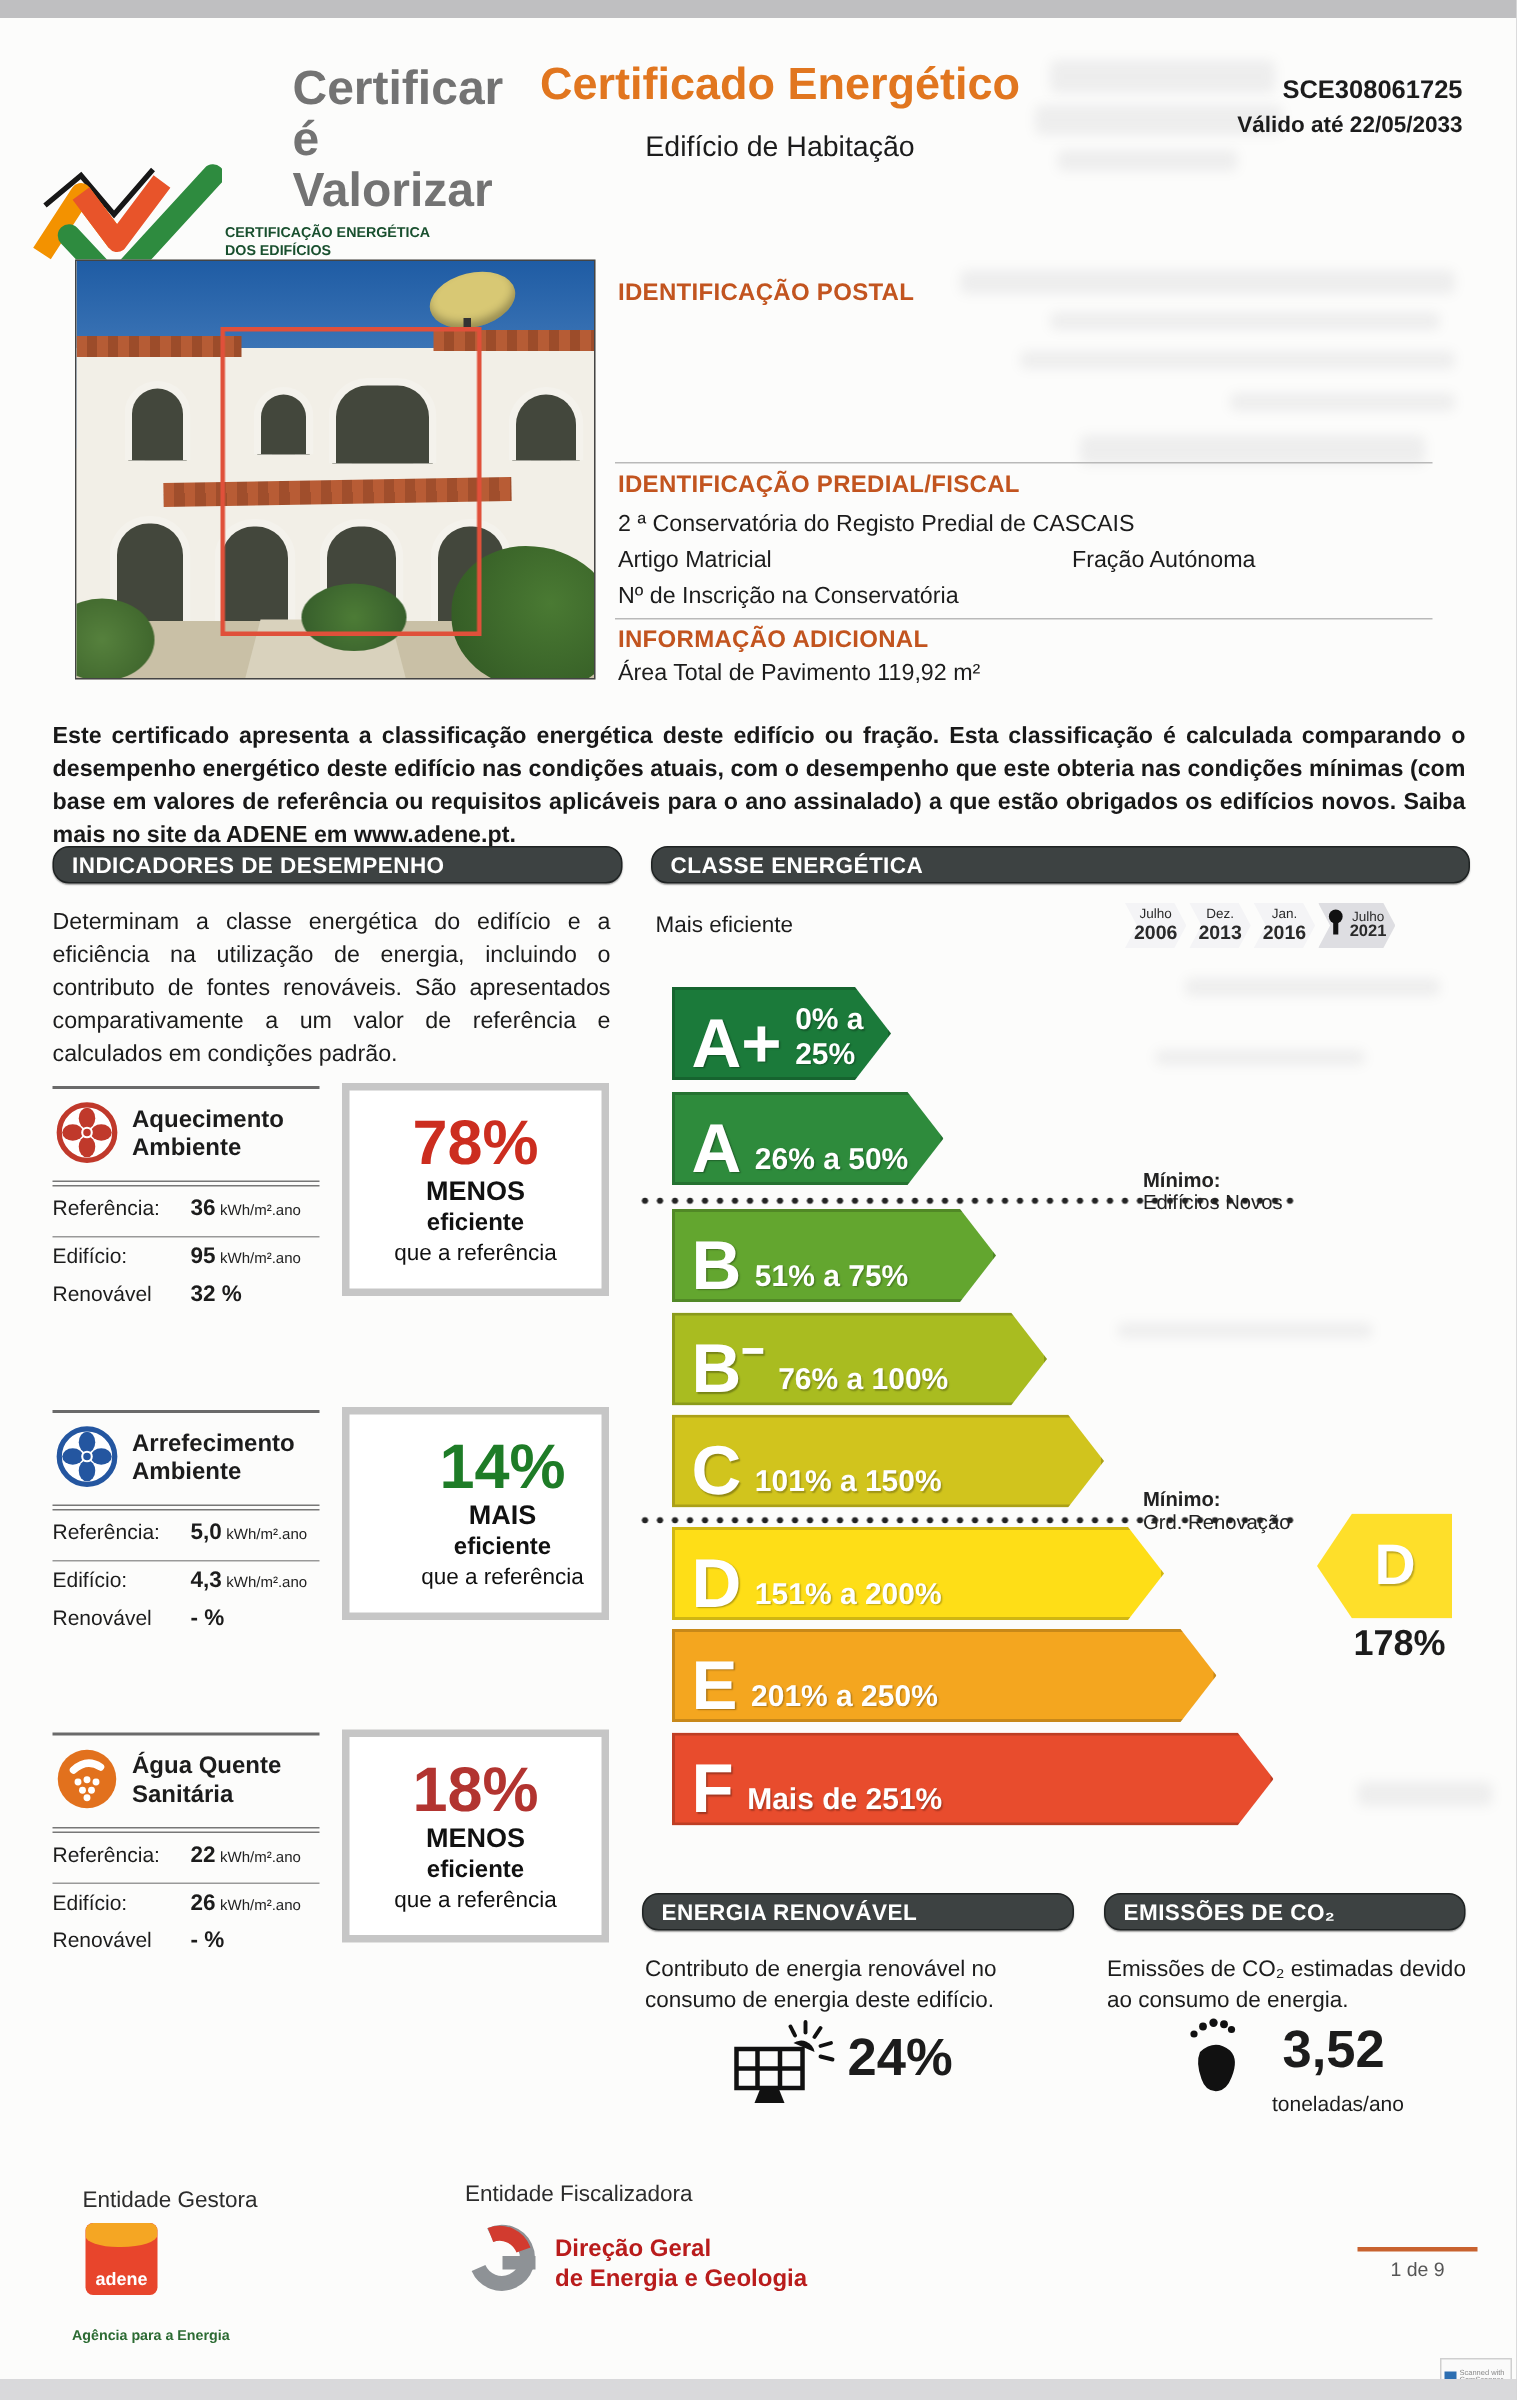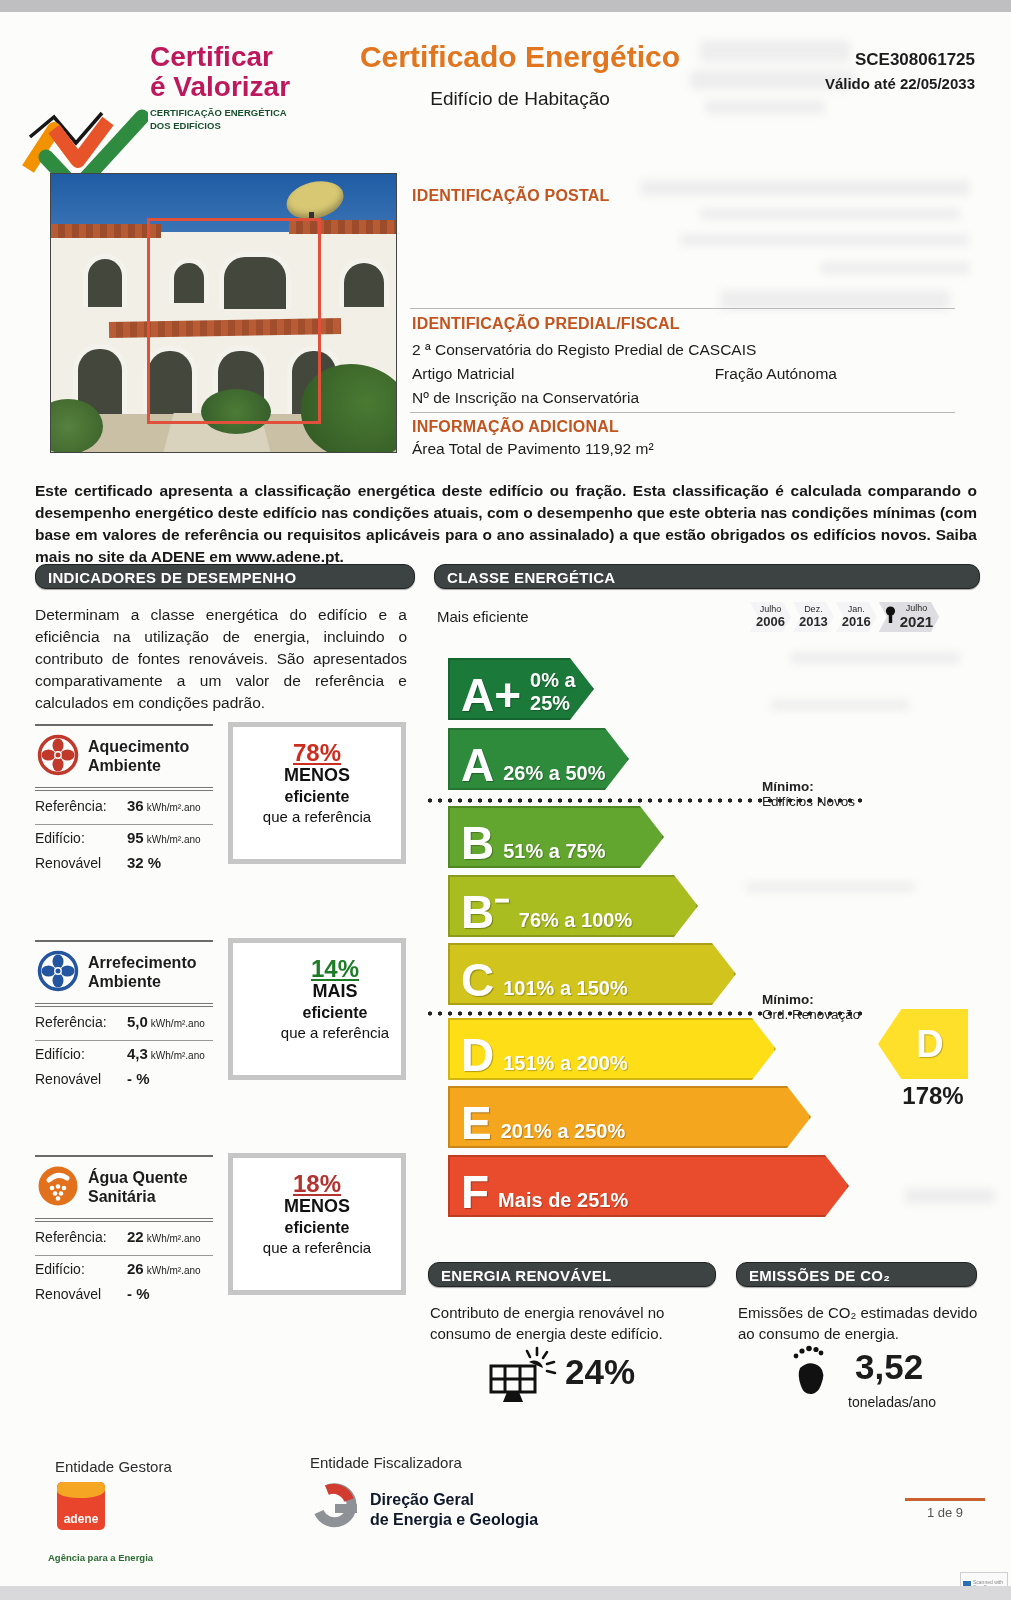--- a/index.html
+++ b/index.html
@@ -19,21 +19,21 @@
             border-top:2px solid #6a6a6a;}
   .ind-title{font-weight:bold;font-size:16px;line-height:1.15;}
   .ind-rows{border-top:4px double #777;padding-top:6px;}
   .ind-row{display:flex;align-items:baseline;height:25px;}
   .ind-row .lbl{width:92px;}
   .ind-row .val{font-weight:bold;font-size:15px;}
   .ind-row .unit{font-size:10px;margin-left:3px;color:#222;}
   .row-rule{border-top:1px solid #999;margin:2px 0 4px 0;}
   .pct-box{border:5px solid #c6c6c6;background:#fff;width:178px;height:142px;
            box-sizing:border-box;text-align:center;padding-top:13px;}
-  .pct-big{font-size:24px;font-weight:bold;line-height:1.05;text-decoration:underline;}
+  .pct-big{font-size:42px;font-weight:bold;line-height:1.05;}
   .pct-w1{font-size:18px;font-weight:bold;color:#111;line-height:1.2;}
   .pct-w2{font-size:16px;font-weight:bold;color:#111;line-height:1.25;}
   .pct-w3{font-size:15px;color:#111;line-height:1.3;}
   
   .bar{position:absolute;left:448px;height:62px;display:flex;align-items:flex-end;
        padding:0 0 5px 13px;box-sizing:border-box;color:#fff;
        clip-path:polygon(0 0,calc(100% - 24px) 0,100% 50%,calc(100% - 24px) 100%,0 100%);
        box-shadow:inset 0 0 0 2px rgba(0,0,0,.18);}
   .bar .letter{font-size:46px;font-weight:bold;line-height:.88;text-shadow:1px 1px 1px rgba(0,0,0,.3);}
   .bar .range{font-size:20px;font-weight:bold;margin-left:9px;text-shadow:1px 1px 1px rgba(0,0,0,.25);}
@@ -57,21 +57,21 @@
 
     <div class="ab" style="left:20px;top:95px;width:128px;height:90px;">
       <svg width="128" height="90" viewBox="0 0 128 90">
         <path d="M10 30 L34 10 L56 36 L82 6" stroke="#171717" stroke-width="3.5" fill="none"></path>
         <path d="M8 62 L34 22 L58 54" stroke="#f39200" stroke-width="14" fill="none" stroke-linejoin="round"></path>
         <path d="M34 22 L58 54 L88 14" stroke="#e8542a" stroke-width="14" fill="none" stroke-linejoin="round"></path>
         <path d="M26 50 L56 82 L122 10" stroke="#2e8b3f" stroke-width="15" fill="none" stroke-linecap="round" stroke-linejoin="round"></path>
       </svg>
     </div>
     <div class="ab" style="left:150px;top:30px;width:200px;">
-      <div style="font-size:28px;font-weight:bold;color:#be185d;line-height:1.06;">
+      <div style="font-size:32px;font-weight:bold;color:#737373;line-height:1.06;margin-left:45px;">
         <div>Certificar</div>
         <div>é Valorizar</div>
       </div>
       <div style="font-size:9.5px;font-weight:bold;color:#184f2e;margin-top:6px;line-height:1.3;">
         <div>CERTIFICAÇÃO ENERGÉTICA</div>
         <div>DOS EDIFÍCIOS</div>
       </div>
     </div>
 
     <div class="ab" style="left:330px;top:28px;width:380px;text-align:center;">
@@ -299,21 +299,21 @@
       </div>
       <div class="tl-seg" style="background:#dedee2;flex-direction:row;gap:4px;">
         <span>
           <svg width="11" height="20" viewBox="0 0 11 20">
               <circle cx="5.5" cy="5" r="4.6" fill="#111"></circle>
               <rect x="3.8" y="8" width="3.4" height="9" fill="#111"></rect>
             </svg>
         </span>
         <span style="display:flex;flex-direction:column;align-items:center;">
           <span>Julho</span>
-          <span class="yr" style="font-size:15px;">2021</span>
+          <span class="yr" style="font-size:11px;">2021</span>
         </span>
       </div>
     </div>
 
     <div class="bar" style="top: 646px; width: 146px; background: rgb(27, 122, 58);">
       <span class="letter">A+</span>
       <span class="range">0% a 25%</span>
     </div>
     <div class="bar" style="top: 716px; width: 181px; background: rgb(46, 139, 60);">
       <span class="letter">A</span>
@@ -409,21 +409,21 @@
     <div class="ab" style="left:48px;top:1540px;font-size:9.5px;font-weight:bold;color:#2c6b33;">Agência para a Energia</div>
 
     <div class="ab" style="left:310px;top:1442px;font-size:15px;color:#2c2c2c;">Entidade Fiscalizadora</div>
     <div class="ab" style="left:307px;top:1466px;width:54px;height:56px;">
       <svg width="54" height="56" viewBox="0 0 54 56">
         <path d="M12 34 a17 17 0 1 0 8 -22" stroke="#8e9296" stroke-width="10" fill="none"></path>
         <path d="M20 12 a17 17 0 0 1 22 10" stroke="#d23b2f" stroke-width="10" fill="none"></path>
         <rect x="28" y="26" width="22" height="9" fill="#8e9296"></rect>
       </svg>
     </div>
-    <div class="ab" style="left:370px;top:1478px;font-size:16px;font-weight:bold;line-height:20px;color:#0f172a;">
+    <div class="ab" style="left:370px;top:1478px;font-size:16px;font-weight:bold;line-height:20px;color:#b91c1c;">
       <div>Direção Geral</div>
       <div>de Energia e Geologia</div>
     </div>
 
     <div class="ab" style="left:905px;top:1486px;width:80px;height:3px;background:#c8622f;"></div>
     <div class="ab" style="left:905px;top:1493px;width:80px;text-align:center;font-size:13px;color:#555;">1 de 9</div>
 
     <div class="ab" style="left:960px;top:1560px;width:48px;height:26px;border:1px solid #cfcfcf;background:#fafafa;
                 display:flex;align-items:center;gap:2px;padding:1px 2px;box-sizing:border-box;">
       <span style="width:8px;height:8px;background:#2d6fb2;display:inline-block;flex:none;"></span>

